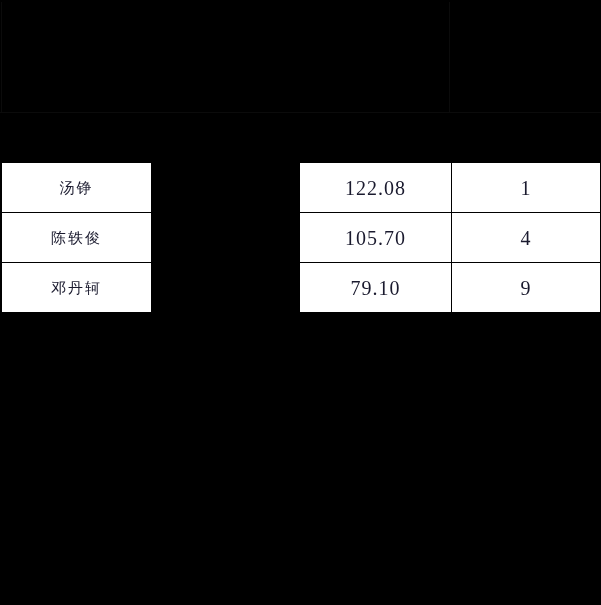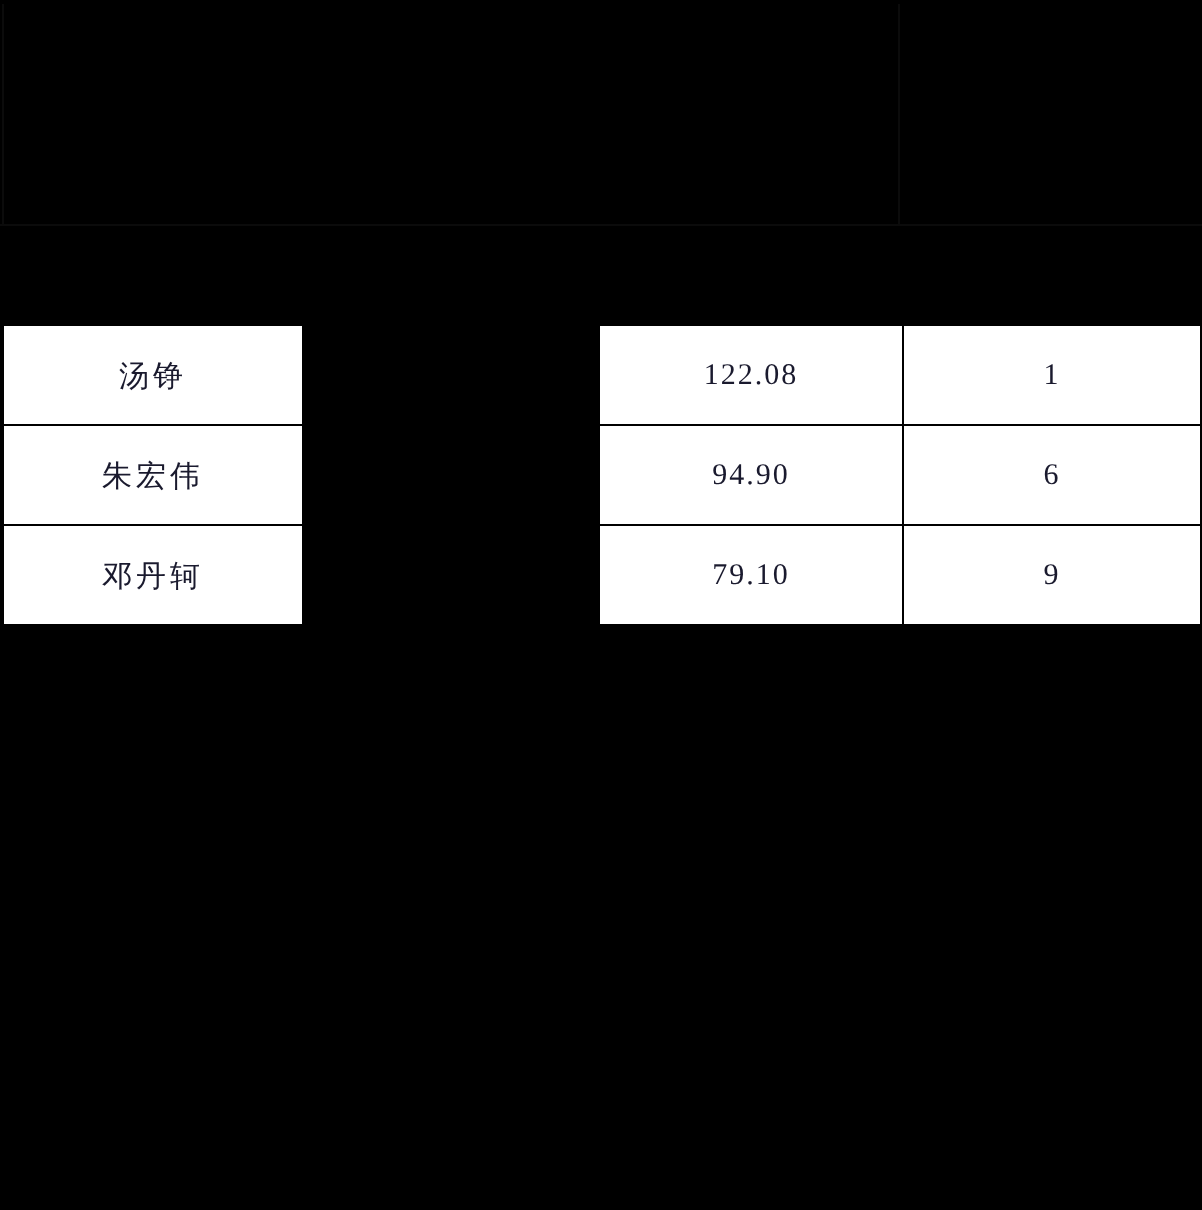--- a/index.html
+++ b/index.html
@@ -60,21 +60,21 @@
     margin-left: 32px;
   }
   #score-table td.cell-name {
     font-family: "DejaVu Sans", "Liberation Sans", sans-serif;
     font-size: 15px;
     letter-spacing: 2px;
   }
   #score-table td.cell-score,
   #score-table td.cell-rank {
     font-family: "Liberation Serif", "DejaVu Serif", serif;
-    font-size: 15px;
+    font-size: 20px;
     letter-spacing: 1px;
   }
   
   #score-table td.cell-hidden {
     background: #000000;
     border-left-color: #000000;
     border-right-color: #000000;
     border-top-color: #000000;
     border-bottom-color: #000000;
     color: transparent;
@@ -113,24 +113,24 @@
       <col class="c-rank">
     </colgroup>
     <tbody>
       <tr>
         <td class="cell-name">汤铮</td>
         <td class="cell-hidden"></td>
         <td class="cell-score">122.08</td>
         <td class="cell-rank">1</td>
       </tr>
       <tr>
-        <td class="cell-name">朱宏伟</td>
+        <td class="cell-name">陈轶俊</td>
         <td class="cell-hidden"></td>
-        <td class="cell-score">94.90</td>
-        <td class="cell-rank">6</td>
+        <td class="cell-score">105.70</td>
+        <td class="cell-rank">4</td>
       </tr>
       <tr>
         <td class="cell-name">邓丹轲</td>
         <td class="cell-hidden"></td>
         <td class="cell-score">79.10</td>
         <td class="cell-rank">9</td>
       </tr>
     </tbody>
   </table>
 

